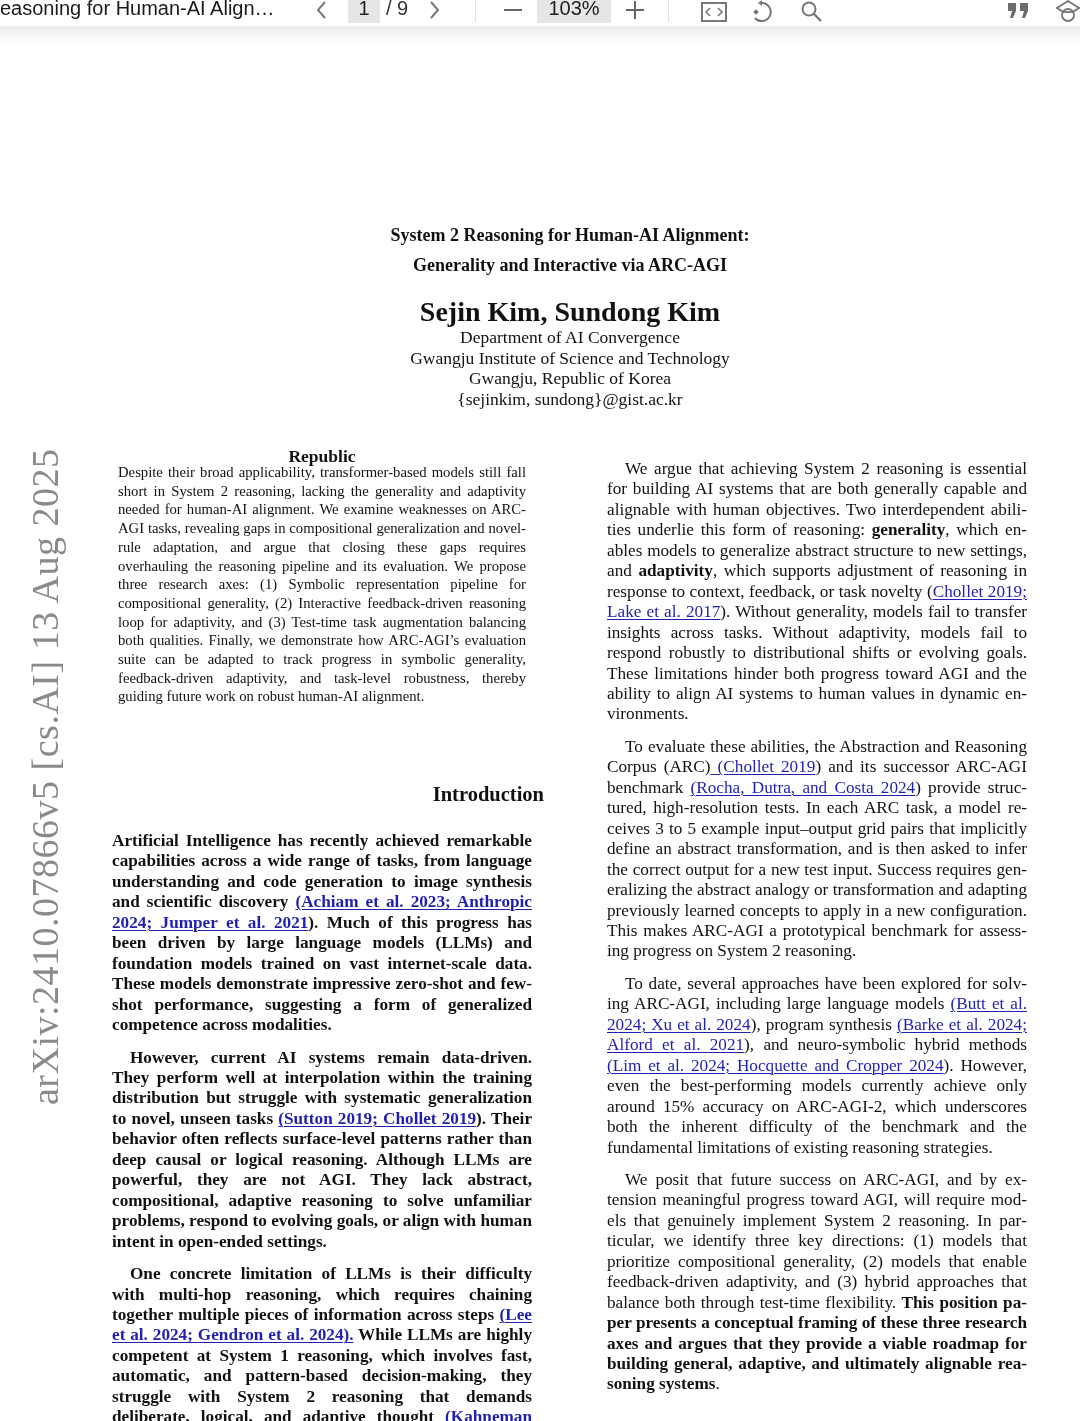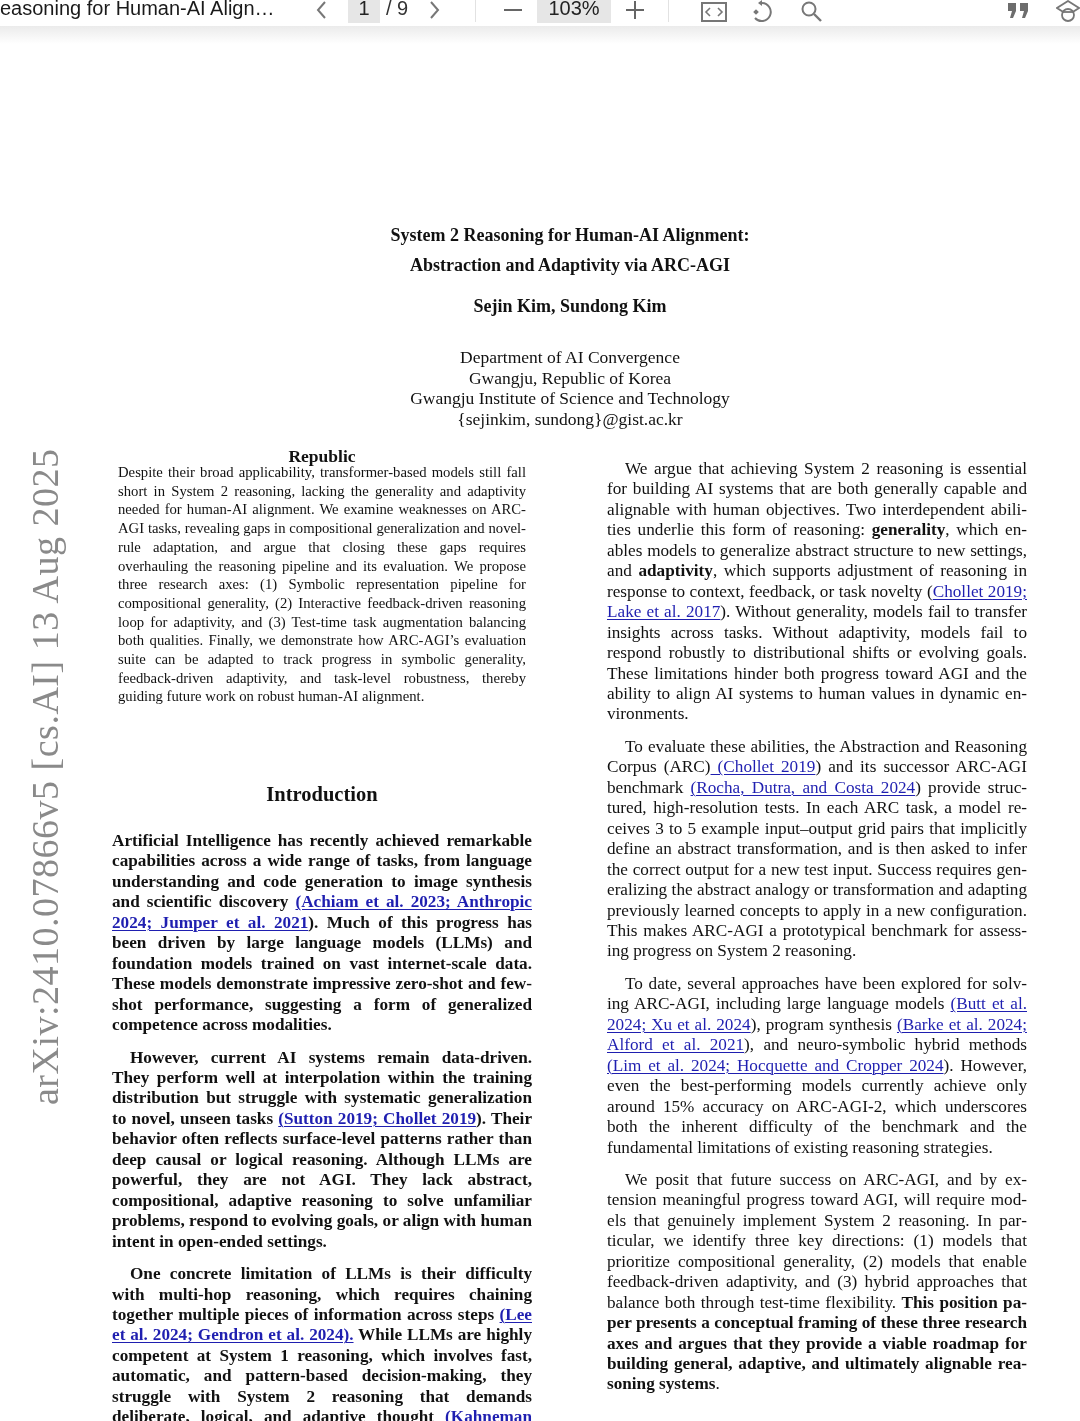--- a/index.html
+++ b/index.html
@@ -12,27 +12,27 @@
   .tb-title { position:absolute; left:0; top:-3px; font-size:20px; white-space:nowrap; color:#1a1a1a; }
   .tb-btn { position:absolute; top:-2px; font-size:22px; color:#666; cursor:pointer; }
   .tb-box { position:absolute; top:-4px; height:27px; background:#e6e6e6; font-size:20px; line-height:24px; text-align:center; color:#222; }
   .tb-sep { position:absolute; top:0; width:1px; height:22px; background:#e2e2e2; }
   .tb-icon { position:absolute; top:0; width:28px; height:24px; cursor:pointer; }
   .tb-icon svg { display:block; }
   .arxiv { position:absolute; left:23px; top:1105px; transform-origin:0 0; transform:rotate(-90deg);
            font-size:38px; color:#8a8a8a; white-space:nowrap; letter-spacing:0.5px; }
   .title { position:absolute; left:250px; width:640px; top:220px; text-align:center; font-weight:bold;
            font-size:18px; line-height:30px; }
-  .authors { position:absolute; left:250px; width:640px; top:296px; text-align:center; font-weight:bold; font-size:18px; }
-  .affil { position:absolute; left:250px; width:640px; top:327px; text-align:center; font-size:17.5px; line-height:20.5px;margin-top:20px; }
+  .authors { position:absolute; left:250px; width:640px; top:296px; text-align:center; font-weight:bold; font-size:28px; }
+  .affil { position:absolute; left:250px; width:640px; top:327px; text-align:center; font-size:17.5px; line-height:20.5px; }
 
   .abs-head { position:absolute; left:118px; width:408px; top:446px; text-align:center; font-weight:bold; font-size:17.5px; }
   .abs-body { position:absolute; left:118px; width:408px; top:463px; font-size:14.7px; line-height:18.7px; text-align:justify; hyphens:manual; }
 
-  .intro-head { position:absolute; left:100px; width:444px; top:783px; text-align:center; font-weight:bold; font-size:20.5px; }
+  .intro-head { position:absolute; left:100px; width:444px; top:783px; text-align:right; font-weight:bold; font-size:20.5px; }
   .col { position:absolute; width:444px; font-size:17.2px; line-height:20.45px; text-align:justify; }
   .col p { margin:12px; text-indent:18px; }
   .col p.first { text-indent:0; }
   .col-left { left:100px; top:819px;font-weight:bold; }
   .col-right { left:595px; top:447px; }
   .cite { color:#1f1fb0; text-decoration:underline; text-decoration-thickness:1px; text-underline-offset:2px; cursor:pointer; }
   b { font-weight:bold; }
 </style>
 </head>
 <body>
@@ -101,27 +101,27 @@
       <path d="M6 12 H18" stroke="#777" stroke-width="1.8"></path>
     </svg>
   </span>
 </div>
 <div class="toolbar-shadow"></div>
 
 <div class="arxiv">arXiv:2410.07866v5  [cs.AI]  13 Aug 2025</div>
 
 <div class="title">
   <div>System 2 Reasoning for Human-AI Alignment:</div>
-  <div>Abstraction and Adaptivity via ARC-AGI</div>
+  <div>Generality and Interactive via ARC-AGI</div>
 </div>
 <div class="authors">Sejin Kim, Sundong Kim</div>
 <div class="affil">
   <div>Department of AI Convergence</div>
+  <div>Gwangju Institute of Science and Technology</div>
   <div>Gwangju, Republic of Korea</div>
-  <div>Gwangju Institute of Science and Technology</div>
   <div>{sejinkim, sundong}@gist.ac.kr</div>
 </div>
 
 <div class="abs-head">Republic</div>
 <div class="abs-body">Despite their broad applicability, transformer-based models still fall short in System 2 reasoning, lacking the generality and adaptivity needed for human-AI alignment. We exam­ine weaknesses on ARC-AGI tasks, revealing gaps in com­positional generalization and novel-rule adaptation, and ar­gue that closing these gaps requires overhauling the reason­ing pipeline and its evaluation. We propose three research axes: (1) Symbolic representation pipeline for compositional generality, (2) Interactive feedback-driven reasoning loop for adaptivity, and (3) Test-time task augmentation balancing both qualities. Finally, we demonstrate how ARC-AGI’s eval­uation suite can be adapted to track progress in symbolic gen­erality, feedback-driven adaptivity, and task-level robustness, thereby guiding future work on robust human-AI alignment.</div>
 
 <div class="intro-head">Introduction</div>
 
 <div class="col col-left">
   <p class="first"><span>Artificial Intelligence has recently achieved remarkable ca­pabilities across a wide range of tasks, from language under­standing and code generation to image synthesis and scien­tific discovery </span><span class="cite">(Achiam et al. 2023; Anthropic 2024; Jumper et al. 2021</span><span>). Much of this progress has been driven by large language models (LLMs) and foundation models trained on vast internet-scale data. These models demonstrate impres­sive zero-shot and few-shot performance, suggesting a form of generalized competence across modalities.</span></p>

